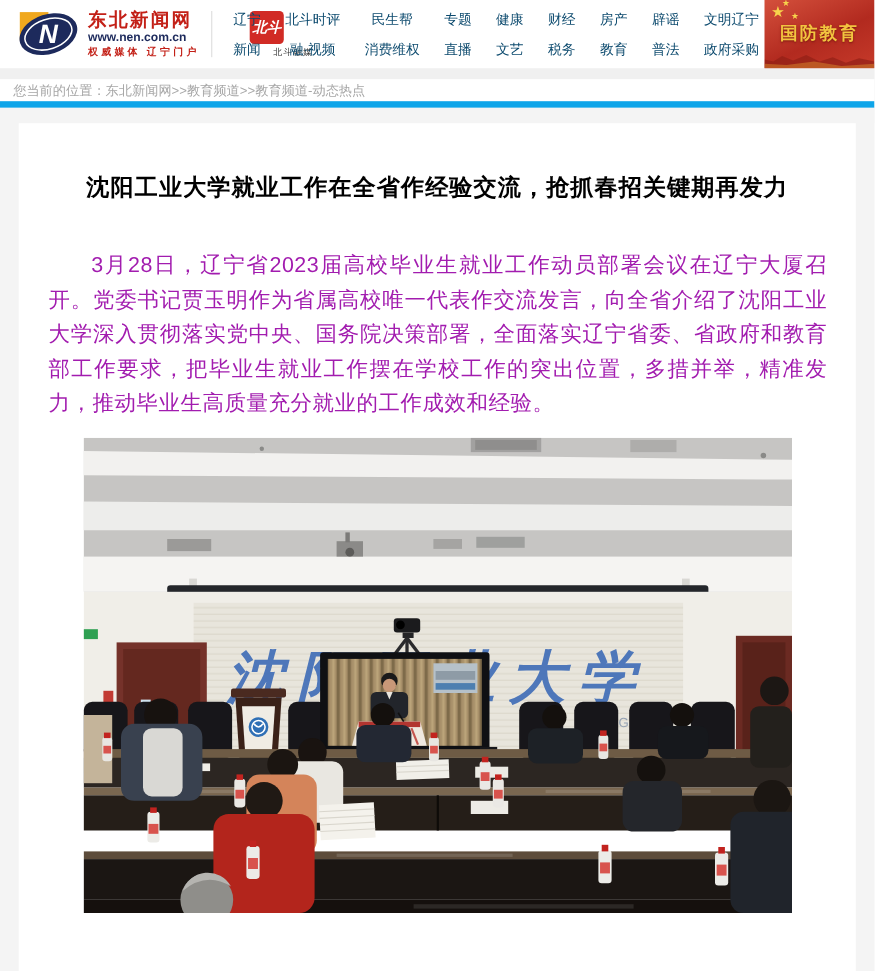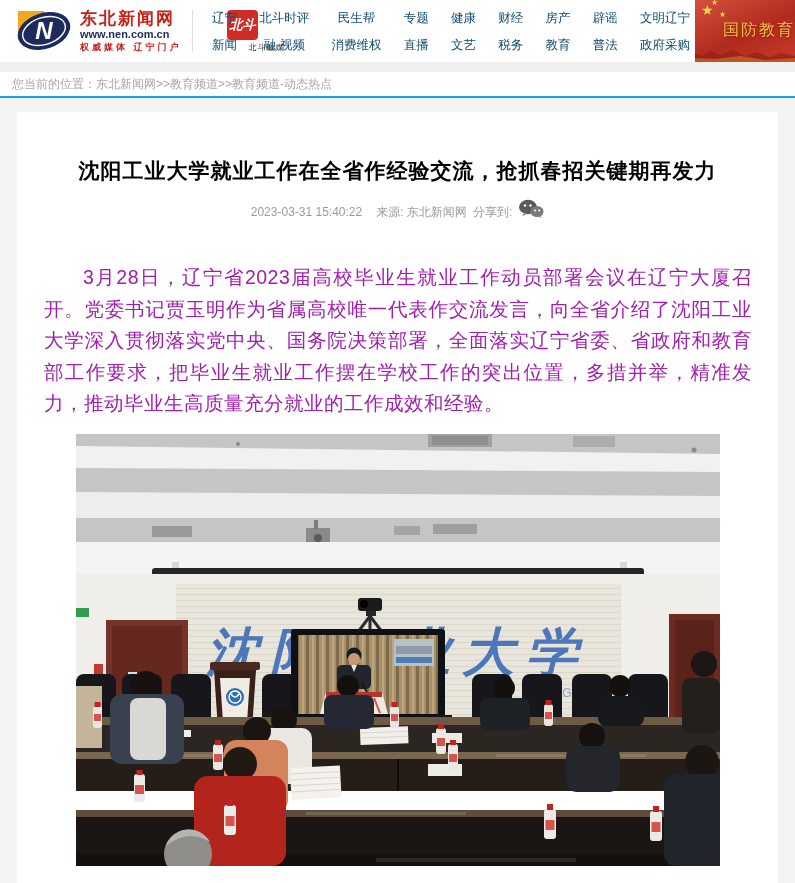--- a/index.html
+++ b/index.html
@@ -22,33 +22,33 @@
   .beidou-caption { font-size:8px; color:#333; margin-top:2px; letter-spacing:1px;margin-left:48px; }
 
   .main-nav { position:absolute; left:212px; top:10px; width:478px; height:44px;
               display:flex; justify-content:space-between; }
   .nav-col { display:flex; flex-direction:column; justify-content:space-between;
              align-items:center; height:44px; }
   .nav-col span { font-size:12.5px; color:#0c4a6e; white-space:nowrap; cursor:pointer; }
 
   .promo-banner { position:absolute; right:0; top:0; width:100px; height:62px; overflow:hidden;
                   background:linear-gradient(155deg,#d4503c 0%,#b22a1f 55%,#c63a2a 100%); cursor:pointer; }
-  .promo-title { position:absolute; left:0; right:0; top:20px; text-align:right;
-                 color:#f2c43f; font-weight:normal; font-size:16px; letter-spacing:2px;
+  .promo-title { position:absolute; left:0; right:0; top:20px; text-align:center;
+                 color:#f2c43f; font-weight:bold; font-size:16px; letter-spacing:2px;
                  text-shadow:0 1px 2px #7a1410; }
   .promo-star { position:absolute; color:#f7d34c; }
   .ps1 { left:6px; top:2px; font-size:14px; }
   .ps2 { left:24px; top:10px; font-size:8px; }
   .ps3 { left:16px; top:-2px; font-size:8px; }
   .promo-wall { position:absolute; bottom:0; left:0; width:100%; height:18px; }
 
   
   .gray-strip { width:795px; height:10px; background:#f0f0f0; }
   .breadcrumb-bar { width:795px; height:26px; background:#fff; display:flex; align-items:center;
-                    padding-left:12px; border-bottom:2px solid #0ea5e9; }
+                    padding-left:12px; border-bottom:6px solid #0ea5e9; }
   .breadcrumb-bar span { font-size:12px; color:#a6a6a6; }
   .breadcrumb-bar .crumb { cursor:pointer; }
   .gap-strip { width:795px; height:14px; background:#f4f4f4; }
 
   
   .card { margin:0 17px; width:761px; background:#fff; height:771px; position:relative; }
   .article-title { padding-top:44px; text-align:center; font-size:21px; font-weight:bold;
                    color:#000; letter-spacing:1px; line-height:30px; }
   .article-meta { margin-top:16px; text-align:center; font-size:12px; color:#9a9a9a;
                   display:flex; justify-content:center; align-items:center; gap:6px; }
@@ -143,35 +143,20 @@
   <span class="crumb">教育频道</span>
   <span>&gt;&gt;</span>
   <span class="crumb">教育频道-动态热点</span>
 </div>
 
 <div class="gap-strip"></div>
 
 <main class="card">
   <h1 class="article-title">沈阳工业大学就业工作在全省作经验交流，抢抓春招关键期再发力</h1>
 
-  <div class="article-meta">
-    <span class="dt">2023-03-31 15:40:22</span>
-    <span>来源: 东北新闻网</span>
-    <span>分享到:</span>
-    <svg class="wechat-ic" viewBox="0 0 26 20">
-      <ellipse cx="10" cy="8" rx="9" ry="7.2" fill="#5a5a5a"></ellipse>
-      <circle cx="7" cy="6.5" r="1.2" fill="#ffffff"></circle>
-      <circle cx="12.5" cy="6.5" r="1.2" fill="#ffffff"></circle>
-      <path d="M6,14.5 L4,17 L8,15.2 Z" fill="#5a5a5a"></path>
-      <ellipse cx="19" cy="12.5" rx="6.5" ry="5.5" fill="#7a7a7a"></ellipse>
-      <circle cx="17" cy="11.5" r="1" fill="#ffffff"></circle>
-      <circle cx="21.2" cy="11.5" r="1" fill="#ffffff"></circle>
-      <path d="M22,17 L24,19 L20.5,17.8 Z" fill="#7a7a7a"></path>
-    </svg>
-  </div>
 
   <p class="article-body">3月28日，辽宁省2023届高校毕业生就业工作动员部署会议在辽宁大厦召开。党委书记贾玉明作为省属高校唯一代表作交流发言，向全省介绍了沈阳工业大学深入贯彻落实党中央、国务院决策部署，全面落实辽宁省委、省政府和教育部工作要求，把毕业生就业工作摆在学校工作的突出位置，多措并举，精准发力，推动毕业生高质量充分就业的工作成效和经验。</p>
 
   <figure class="photo-figure">
   <svg viewBox="0 0 644 432" width="644" height="432">
     <defs>
       <pattern id="wtex" width="8" height="6" patternUnits="userSpaceOnUse">
         <rect width="8" height="6" fill="#e8e5dc"></rect>
         <rect y="4" width="8" height="1" fill="#dbd7cb"></rect>
       </pattern>

